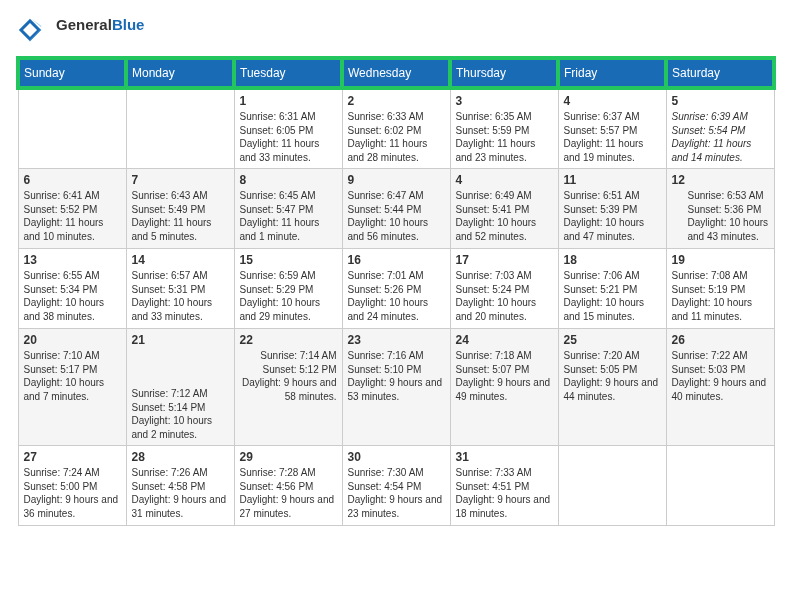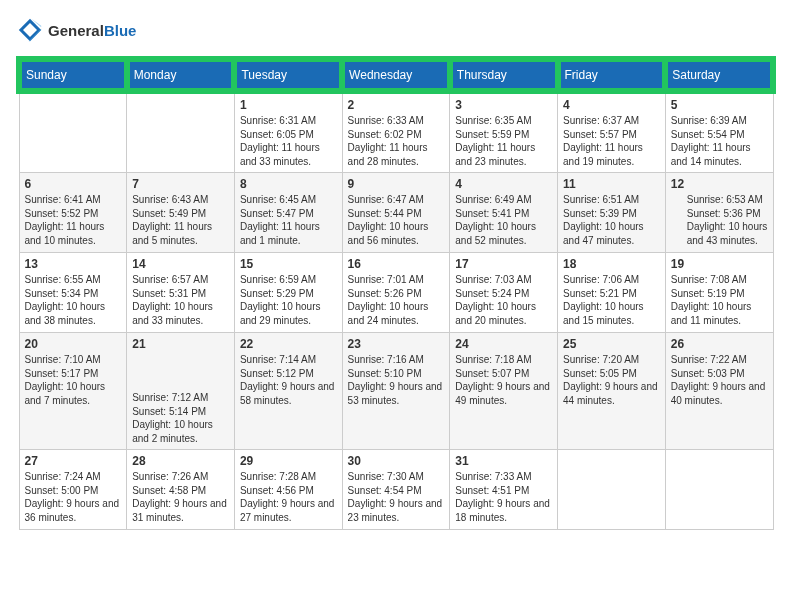--- a/index.html
+++ b/index.html
@@ -11,22 +11,21 @@
       padding: 16px;
     }
     .header {
       display: flex;
       justify-content: space-between;
       align-items: flex-start;
       margin-bottom: 12px;
     }
     .logo {
       display: flex;
-      align-items: center;
-      gap: 4px;
+      gap: 12px;
     }
     .logo-icon {
       width: 28px;
       height: 28px;
     }
     .title-block {
       text-align: right;
     }
     .month-title {
       font-size: 32px;
@@ -42,21 +41,21 @@
       border-collapse: collapse;
       font-size: 11px;
     }
     thead tr th {
       background: #1a6bb5;
       color: #fff;
       padding: 6px 4px;
       text-align: left;
       font-size: 12px;
       font-weight: normal;
-      border: 6px solid #22c55e;
+      border: 4px solid #22c55e;
     }
     tbody tr td {
       border: 1px solid #ccc;
       vertical-align: top;
       padding: 4px 5px;
       width: 14.28%;
       min-height: 80px;
       height: 80px;
     }
     tbody tr:nth-child(odd) td {
@@ -134,21 +133,21 @@
 Daylight: 11 hours and 23 minutes.</div>
         </td>
         <td>
           <span class="day-num">4</span>
           <div class="day-info" style="white-space: pre-line;">Sunrise: 6:37 AM
 Sunset: 5:57 PM
 Daylight: 11 hours and 19 minutes.</div>
         </td>
         <td>
           <span class="day-num">5</span>
-          <div class="day-info" style="white-space: pre-line;">Sunrise: 6:39 AM
+          <div class="day-info" style="white-space: pre-line; font-style: italic;">Sunrise: 6:39 AM
 Sunset: 5:54 PM
 Daylight: 11 hours and 14 minutes.</div>
         </td>
       </tr>
       <tr>
         <td>
           <span class="day-num">6</span>
           <div class="day-info" style="white-space: pre-line;">Sunrise: 6:41 AM
 Sunset: 5:52 PM
 Daylight: 11 hours and 10 minutes.</div>
@@ -242,21 +241,21 @@
 Daylight: 10 hours and 7 minutes.</div>
         </td>
         <td>
           <span class="day-num">21</span>
           <div class="day-info" style="white-space: pre-line; margin-top: 40px;">Sunrise: 7:12 AM
 Sunset: 5:14 PM
 Daylight: 10 hours and 2 minutes.</div>
         </td>
         <td>
           <span class="day-num">22</span>
-          <div class="day-info" style="white-space: pre-line;">Sunrise: 7:14 AM
+          <div class="day-info" style="white-space: pre-line; text-align: right;">Sunrise: 7:14 AM
 Sunset: 5:12 PM
 Daylight: 9 hours and 58 minutes.</div>
         </td>
         <td>
           <span class="day-num">23</span>
           <div class="day-info" style="white-space: pre-line;">Sunrise: 7:16 AM
 Sunset: 5:10 PM
 Daylight: 9 hours and 53 minutes.</div>
         </td>
         <td>

